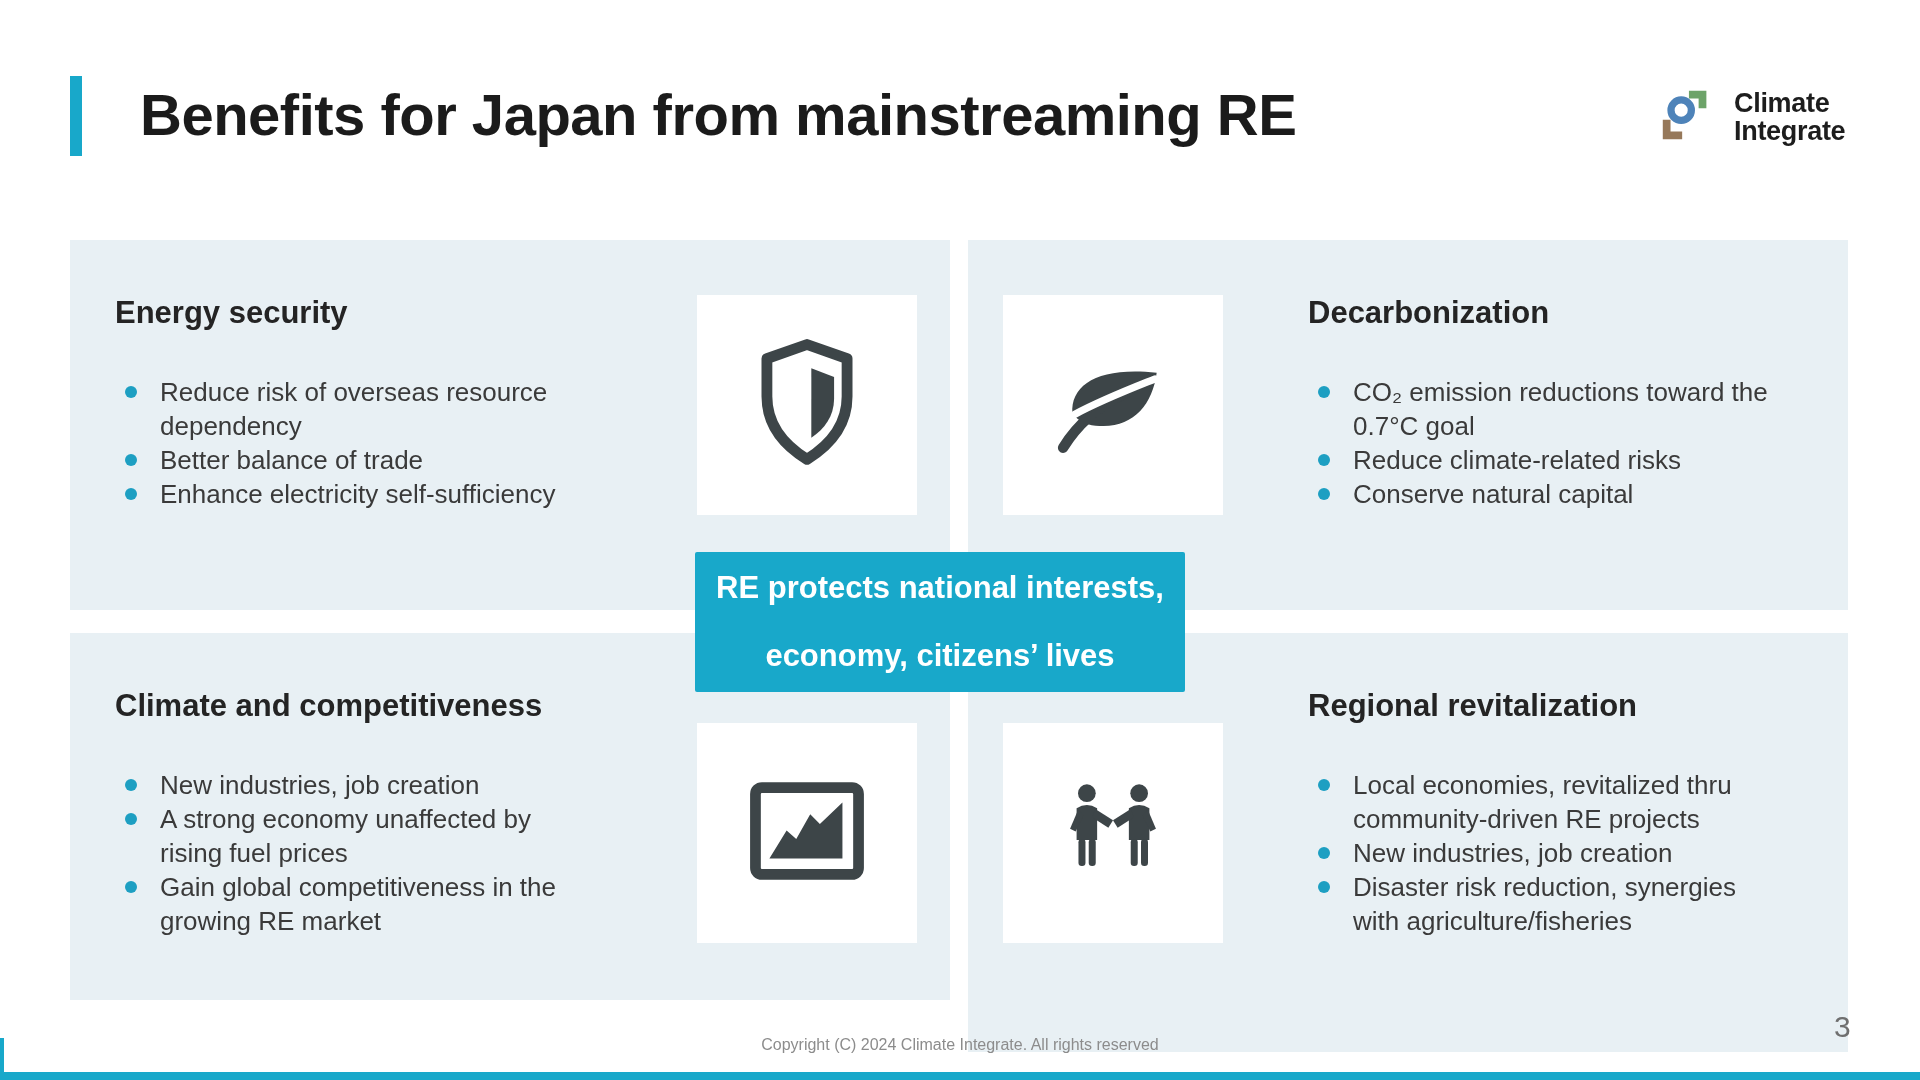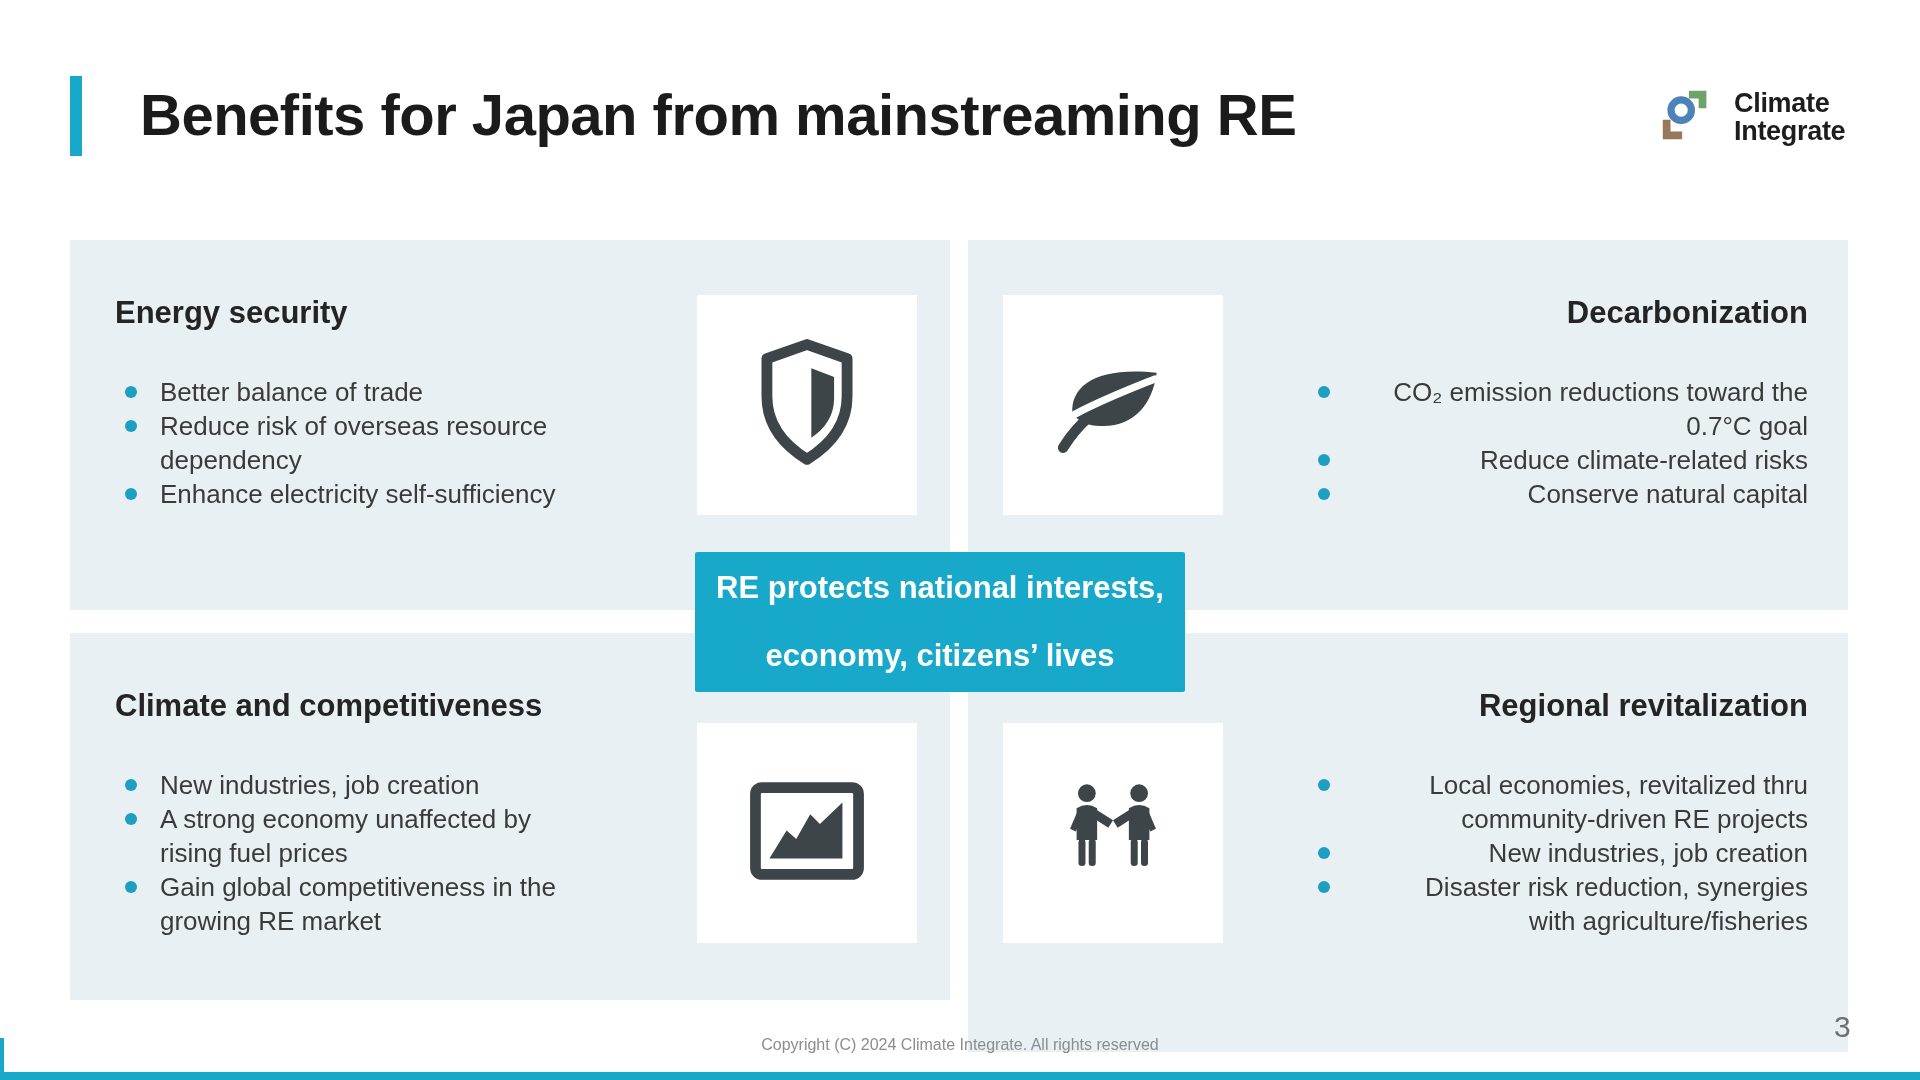--- a/index.html
+++ b/index.html
@@ -14,21 +14,21 @@
   .logo{position:absolute;left:1656px;top:84px;display:flex;align-items:center;gap:16px;}
   .logo-text{font-size:27px;line-height:28px;font-weight:800;color:#1d1d1d;letter-spacing:-0.3px;}
   
   .panel{position:absolute;width:880px;background:#e8f0f4;}
   .panel-tl{left:70px;top:240px;height:370px;}
   .panel-tr{left:968px;top:240px;height:370px;}
   .panel-bl{left:70px;top:633px;height:367px;}
   .panel-br{left:968px;top:633px;height:419px;}
   .panel-text{position:absolute;top:49px;margin-top:6px;}
   .text-left .panel-text{left:45px;width:505px;}
-  .text-right .panel-text{left:340px;width:500px;text-align:right;}
+  .text-right .panel-text{left:340px;width:500px;}
   .panel-title{margin:0;font-size:31px;font-weight:700;color:#242424;}
   .bullets{margin:44px 0 0 0;padding:0;list-style:none;}
   .bullet{position:relative;padding-left:45px;font-size:26px;line-height:34px;color:#3a3a3a;
     white-space:pre-line;}
   .bullet::before{content:"";position:absolute;left:10px;top:11px;width:12px;height:12px;
     border-radius:50%;background:#1d9fc2;}
   
   .tile{position:absolute;width:220px;height:220px;background:#ffffff;
     display:flex;align-items:center;justify-content:center;}
   .panel-tl .tile{left:627px;top:55px;}
@@ -65,23 +65,23 @@
     <span class="logo-text">
       <span style="display:block">Climate</span>
       <span style="display:block">Integrate</span>
     </span>
   </div>
 
   <div class="panel panel-tl text-left">
     <div class="panel-text">
       <h2 class="panel-title">Energy security</h2>
       <ul class="bullets">
-        <li class="bullet">Better balance of trade</li>
         <li class="bullet">Reduce risk of overseas resource
 dependency</li>
+        <li class="bullet">Better balance of trade</li>
         <li class="bullet">Enhance electricity self-sufficiency</li>
       </ul>
     </div>
     <div class="tile">
       <span>
         <svg width="100" height="130" viewBox="0 0 90 120">
           <path d="M45 6 L82 19 L82 54 C82 80 66 99 45 112 C24 99 8 80 8 54 L8 19 Z" fill="none" stroke="#3d4548" stroke-width="10" stroke-linejoin="round"></path>
           <path d="M49 28 L70 36 L70 56 C70 72 61 84 49 92 Z" fill="#3d4548"></path>
         </svg>
       </span>

